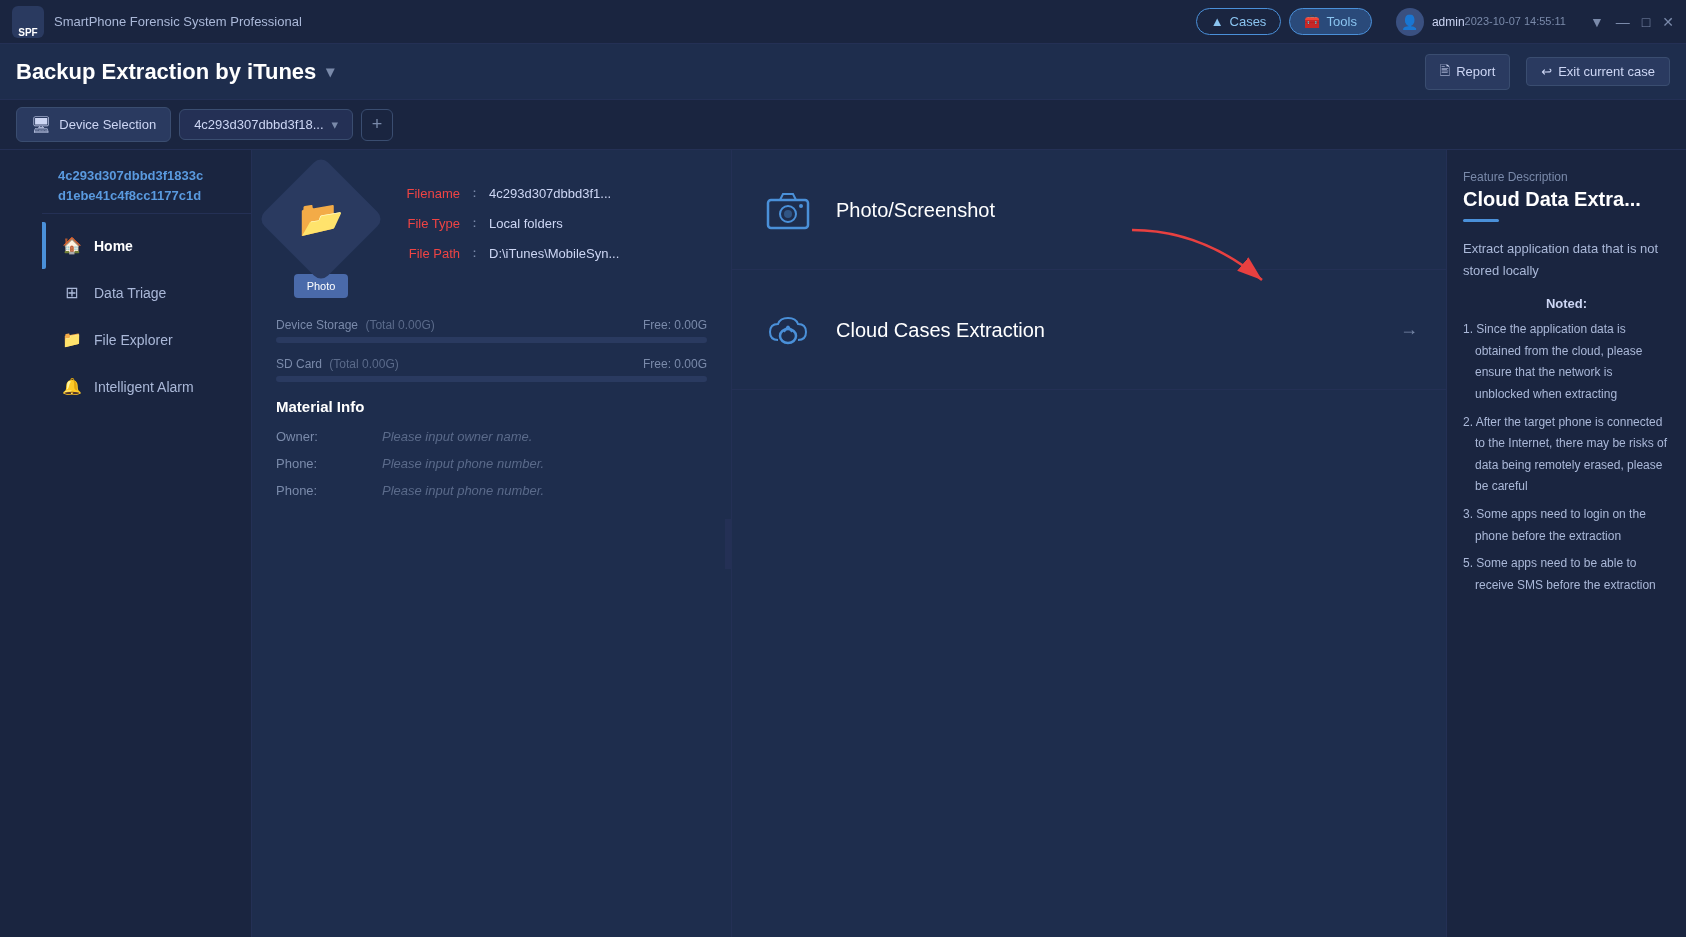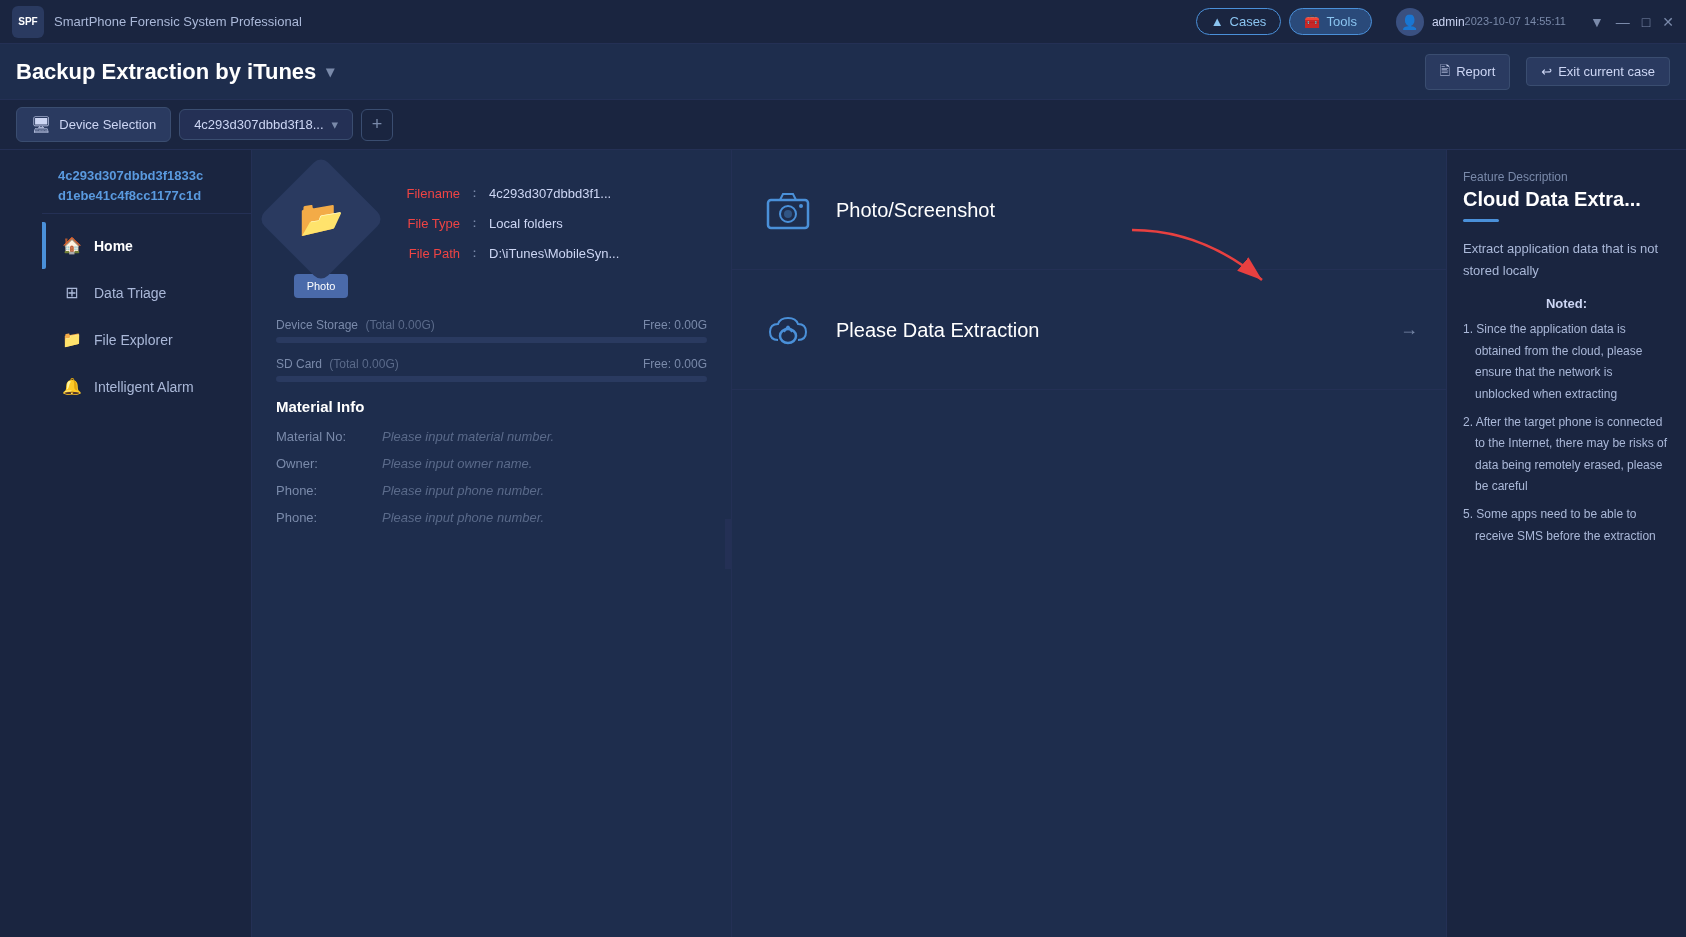--- a/index.html
+++ b/index.html
@@ -19,21 +19,21 @@
       align-items: center;
       background: #1a2540;
       height: 44px;
       padding: 0 12px;
       border-bottom: 1px solid #243055;
     }
     .titlebar-logo {
       width: 32px; height: 32px;
       background: #2a3a60;
       border-radius: 6px;
-      display: flex; align-items: center; justify-content: center;
+      display: flex; align-items: flex-end; justify-content: center;
       margin-right: 10px;
       font-size: 10px; font-weight: bold; color: #fff;
       flex-shrink: 0;
     }
     .titlebar-title {
       font-size: 13px; color: #aab8d8; flex: 1;
     }
     .titlebar-actions {
       display: flex; align-items: center; gap: 8px;
     }
@@ -556,25 +556,20 @@
             </div>
             <div class="storage-bar">
               <div class="storage-bar-fill"></div>
             </div>
           </div>
         </div>
 
         <div class="material-section">
           <div class="material-title">Material Info</div>
           <div class="material-row">
-            <span class="material-label">Material No:</span>
-            <span class="material-sep"></span>
-            <span class="material-value">Please input material number.</span>
-          </div>
-          <div class="material-row">
             <span class="material-label">Owner:</span>
             <span class="material-sep"></span>
             <span class="material-value">Please input owner name.</span>
           </div>
           <div class="material-row">
             <span class="material-label">Phone:</span>
             <span class="material-sep"></span>
             <span class="material-value">Please input phone number.</span>
           </div>
           <div class="material-row">
@@ -615,33 +610,34 @@
 
         <div class="extraction-card">
           <div class="extraction-card-icon">
             <svg class="icon-cloud" viewBox="0 0 48 48" fill="none" xmlns="http://www.w3.org/2000/svg">
               <ellipse cx="24" cy="30" rx="8" ry="7" stroke="#4a90d9" stroke-width="2.5" fill="none"></ellipse>
               <line x1="20" y1="26" x2="24" y2="20" stroke="#4a90d9" stroke-width="2"></line>
               <line x1="28" y1="26" x2="24" y2="20" stroke="#4a90d9" stroke-width="2"></line>
               <path d="M14 34 Q6 34 6 26 Q6 18 14 18 Q16 12 24 12 Q32 12 34 18 Q42 18 42 26 Q42 34 34 34" stroke="#4a90d9" stroke-width="2" fill="none"></path>
             </svg>
           </div>
-          <div class="extraction-card-label">Please Data Extraction</div>
+          <div class="extraction-card-label">Cloud Cases Extraction</div>
           <div class="extraction-card-arrow">→</div>
         </div>
       </div>
 
       <div class="feature-panel">
         <div class="feature-desc-label">Feature Description</div>
         <div class="feature-desc-title">Cloud Data Extra...</div>
         <div class="feature-divider"></div>
         <div class="feature-desc-text">Extract application data that is not stored locally</div>
         <div class="feature-noted-title">Noted:</div>
         <div class="feature-notes">
           <p>1. Since the application data is obtained from the cloud, please ensure that the network is unblocked when extracting</p>
           <p>2. After the target phone is connected to the Internet, there may be risks of data being remotely erased, please be careful</p>
+          <p>3. Some apps need to login on the phone before the extraction</p>
           <p>5. Some apps need to be able to receive SMS before the extraction</p>
         </div>
       </div>
 
     </div>
   </div>
 </div>
 
 </body></html>

